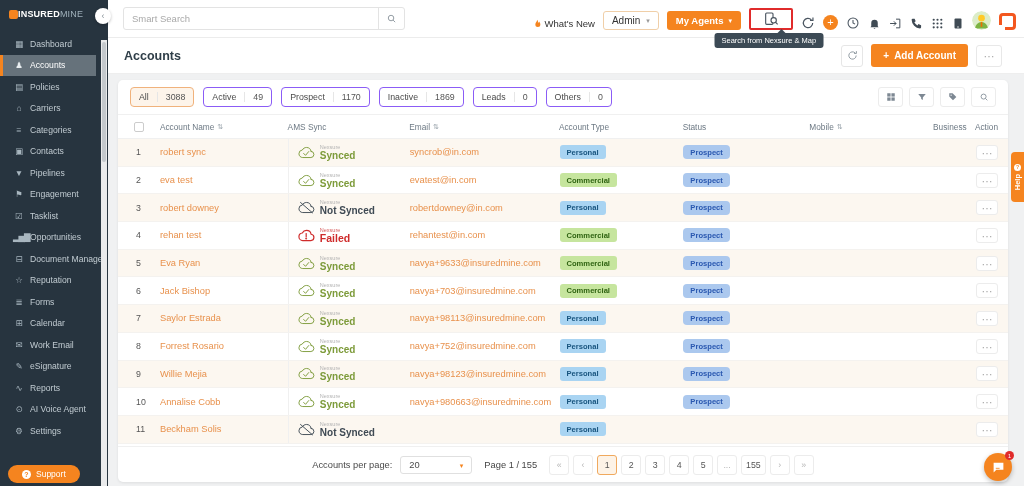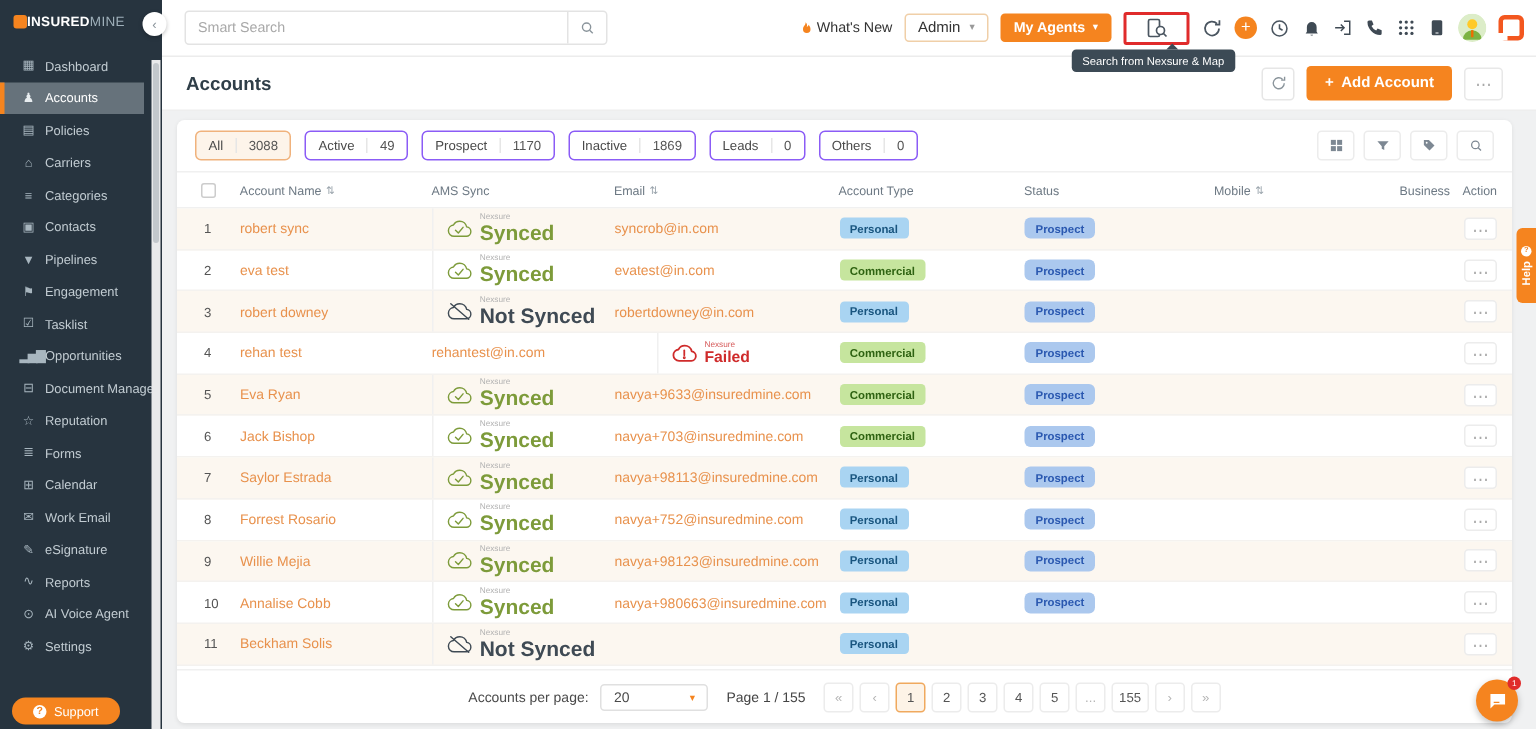--- a/index.html
+++ b/index.html
@@ -31,21 +31,21 @@
   .side-scroll{position:absolute;left:101px;top:40px;bottom:0;width:6px;background:#e9eaeb}
   .side-scroll .thumb{position:absolute;top:2px;left:1px;width:4px;height:120px;background:#c3c8cc;border-radius:2px}
   .collapse-btn{position:absolute;left:95px;top:8px;width:16px;height:16px;border-radius:50%;background:#fff;box-shadow:0 1px 3px rgba(0,0,0,.25);border:none;color:#8a949b;font-size:9px;display:flex;align-items:center;justify-content:center;z-index:7;cursor:pointer}
 
   
   .topbar{position:absolute;left:108px;top:0;right:0;height:38px;background:#fff;border-bottom:1px solid #ececec;display:flex;align-items:center;padding:0 8px;z-index:4}
   .search-wrap{display:flex;align-items:center;width:282px;height:23px;margin-left:7px;border:1px solid #e3e3e3;border-radius:3px;background:#fff}
   .search-input{flex:1;border:none;outline:none;font-size:9.5px;padding:0 8px;color:#666;font-family:inherit;background:transparent}
   .search-input::placeholder{color:#a9a9a9}
   .search-btn{width:26px;height:100%;border:none;border-left:1px solid #e3e3e3;background:transparent;display:flex;align-items:center;justify-content:center;cursor:pointer}
-  .tb-right{margin-left:auto;display:flex;align-items:center;gap:8px}
+  .tb-right{margin-left:auto;display:flex;align-items:flex-end;gap:8px}
   .whats-new{display:flex;align-items:center;gap:3px;font-size:9.5px;color:#333;cursor:pointer}
   .admin-box{display:flex;align-items:center;gap:6px;border:1px solid #f0cfa8;border-radius:3px;padding:3px 8px;font-size:10px;color:#333;background:#fff;cursor:pointer;font-family:inherit}
   .my-agents{display:flex;align-items:center;gap:5px;background:var(--accent);border:none;border-radius:3px;padding:4px 9px;font-size:9.5px;font-weight:bold;color:#fff;cursor:pointer;font-family:inherit}
   .car{font-size:7px;line-height:1}
   .admin-box .car{color:#999}
   .icon-btn{background:none;border:none;padding:0;display:flex;align-items:center;justify-content:center;cursor:pointer;color:#4a5560}
   .icon-btn svg{display:block}
   .plus-btn{width:15px;height:15px;border-radius:50%;background:var(--accent);color:#fff;border:none;font-size:11px;line-height:1;display:flex;align-items:center;justify-content:center;cursor:pointer}
   .hl-box{position:relative;border:2px solid var(--highlight-red);border-radius:2px;padding:1px 12px;display:flex}
   .tooltip{position:absolute;top:calc(100% + 5px);left:50%;transform:translateX(-52%);background:#3c4a55;color:#fff;font-size:7.5px;padding:3px 7px;border-radius:3px;white-space:nowrap;z-index:20}
@@ -84,21 +84,21 @@
   .c-action{flex:1;display:flex;justify-content:flex-end;padding-right:10px}
   .tbody .tr{display:flex;align-items:center;height:27.7px;font-size:9.3px;border-bottom:1px solid #f4f2ef}
   .tbody .tr:nth-child(odd){background:var(--row-stripe)}
   .td{display:flex;align-items:center;height:100%}
   .num{padding-left:18px;font-size:8.8px;color:#555}
   .lnk{color:var(--link-orange);text-decoration:none;cursor:pointer}
   .sync-cell{gap:5px;border-left:1px solid #f0f0f0;padding-left:9px}
   .sync-ic svg{display:block}
   .sync-txt{display:flex;flex-direction:column;line-height:1.1}
   .src{font-size:5.5px;color:#b3b3b3}
-  .state{font-size:14px;font-weight:bold;color:#3f4a54}
+  .state{font-size:10px;font-weight:bold;color:#3f4a54}
   .s-synced .state{color:var(--synced-green)}
   .s-failed .src{color:#d65c5c}
   .s-failed .state{color:var(--failed-red);font-size:10.5px}
   .badge{font-size:7.6px;padding:2.5px 7px;border-radius:3px;font-weight:bold}
   .badge-personal{background:var(--badge-personal-bg);color:var(--badge-personal-text)}
   .badge-commercial{background:var(--badge-commercial-bg);color:var(--badge-commercial-text)}
   .badge-prospect{background:var(--badge-prospect-bg);color:var(--badge-prospect-text);border-radius:4px}
   .action-btn{width:22px;height:15px;border:1px solid #ececec;border-radius:3px;background:#fff;color:#a9a9a9;display:flex;align-items:center;justify-content:center;cursor:pointer}
 
   
@@ -528,36 +528,36 @@
             </button>
     </div>
   </div>
         <div class="tr">
     <div class="td c-idx">
             <span class="num">4</span>
           </div>
     <div class="td c-name">
             <a class="lnk">rehan test</a>
           </div>
-    <div class="td c-email">
-            <a class="lnk">rehantest@in.com</a>
-          </div>
     <div class="td c-sync sync-cell s-failed">
       <span class="sync-ic">
               <svg width="17" height="15" viewBox="-1.5 1.5 27 21" fill="none" stroke="#cf2b2b" stroke-width="1.9" stroke-linecap="round" stroke-linejoin="round">
                 <path d="M19.35 10.04A7.49 7.49 0 0 0 12 4C9.11 4 6.6 5.64 5.35 8.04A5.99 5.99 0 0 0 0 14c0 3.31 2.69 6 6 6h13a5 5 0 0 0 .35-9.96z"></path>
                 <line x1="11.5" y1="9" x2="11.5" y2="14"></line>
                 <circle cx="11.5" cy="16.8" r="0.6" fill="#cf2b2b"></circle>
               </svg>
             </span>
       <span class="sync-txt">
         <span class="src">Nexsure</span>
         <span class="state">Failed</span>
       </span>
     </div>
+    <div class="td c-email">
+            <a class="lnk">rehantest@in.com</a>
+          </div>
     <div class="td c-type">
             <span class="badge badge-commercial">Commercial</span>
           </div>
     <div class="td c-status">
             <span class="badge badge-prospect">Prospect</span>
           </div>
     <div class="td c-mobile"></div>
     <div class="td c-biz"></div>
     <div class="td c-action">
       <button class="action-btn">

